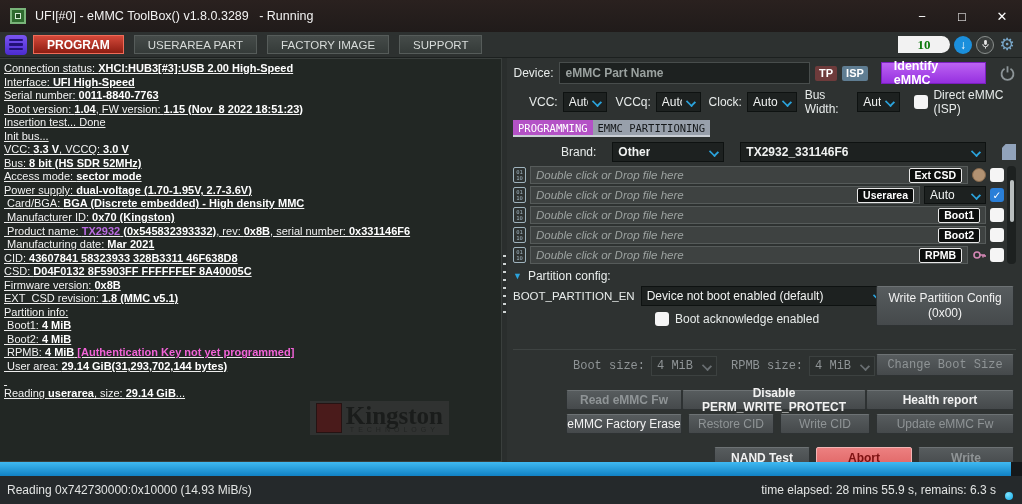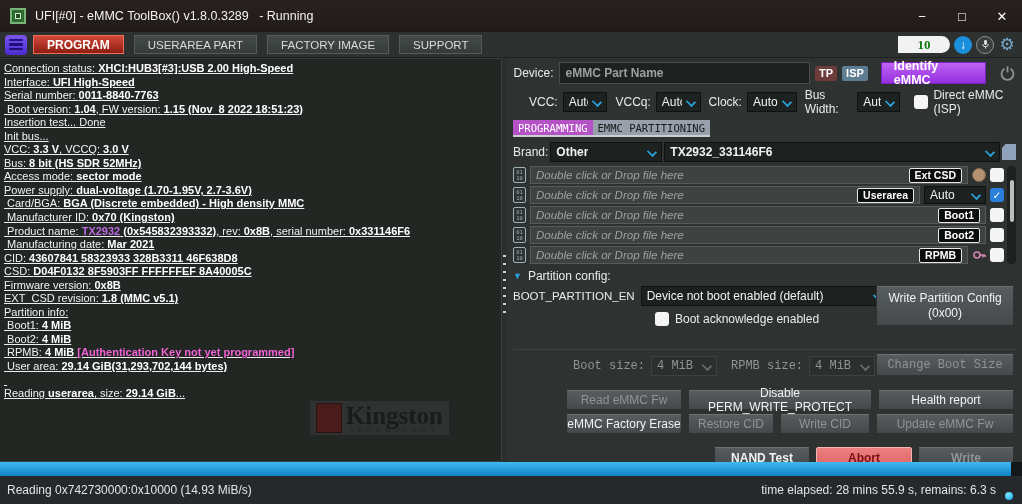--- a/index.html
+++ b/index.html
@@ -100,21 +100,21 @@
   .pc-dd { width:247px; }
   .pc-ack { display:flex; align-items:center; gap:6px; margin:6px 0 0 142px; }
   .btn { background:linear-gradient(180deg,#575c5e,#45494b); border:1px solid #2e3233; border-top-color:#6d7274; color:#f2f2f2; font-size:12px; display:flex; align-items:center; justify-content:center; border-radius:2px; text-align:center; }
   .btn.disabled { color:#8f9496; }
   .btn-write-pc { position:absolute; right:2px; top:0; width:138px; height:40px; flex-direction:column; line-height:15px; }
   .divider { border-top:1px solid #3e4342; margin:7px 0 6px 0; }
   .size-row { display:flex; align-items:center; gap:6px; margin-left:60px; position:relative;font-family:Liberation Mono, monospace; }
   .btn-cbs { position:absolute; right:2px; top:-2px; width:138px; height:22px; }
 
   
-  .act1 { display:grid; grid-template-columns:116px 184px 1fr; gap:6px; width:448px; margin:14px 2px 0 auto; }
+  .act1 { display:grid; grid-template-columns:116px 184px 1fr; width:448px; margin:14px 2px 0 auto;font-weight:bold; }
   .act2 { display:grid; grid-template-columns:116px 86px 90px 1fr; gap:6px; width:448px; margin:4px 2px 0 auto; }
   .act1 .btn,.act2 .btn { height:20px; }
 
   
   .bottom { display:flex; margin-top:13px; align-items:flex-end; }
   .bgrid { display:grid; grid-template-columns:96px 96px 96px; gap:6px; margin-left:auto; margin-right:2px; }
   .bgrid .btn { height:21px; font-weight:bold; font-size:12px; }
   .btn-abort { background:linear-gradient(180deg,#ec8080,#e06565); border:1px solid #f2b5b5; color:#7c1111; }
   .btn-abort u { text-decoration:underline; }
 
@@ -251,21 +251,21 @@
           </div>
         <span class="cb" style="margin-left:9px;"></span>
         <span class="lbl">Direct eMMC (ISP)</span>
       </div>
 
       <div class="rtabs">
         <span class="rtab active">PROGRAMMING</span>
         <span class="rtab idle">EMMC PARTITIONING</span>
       </div>
 
-      <div class="rrow" style="margin-top:5px;gap:2px;">
+      <div class="rrow" style="margin-top:5px;gap:16px;margin-left:48px;">
         <span class="lbl">Brand:</span>
         <div class="dd" style="width:112px;">
             <span class="dd-val bold">Other</span>
             <span class="chev"></span>
           </div>
         <div class="dd" style="flex:1;">
             <span class="dd-val bold">TX2932_331146F6</span>
             <span class="chev"></span>
           </div>
         <span class="page-icon"></span>

